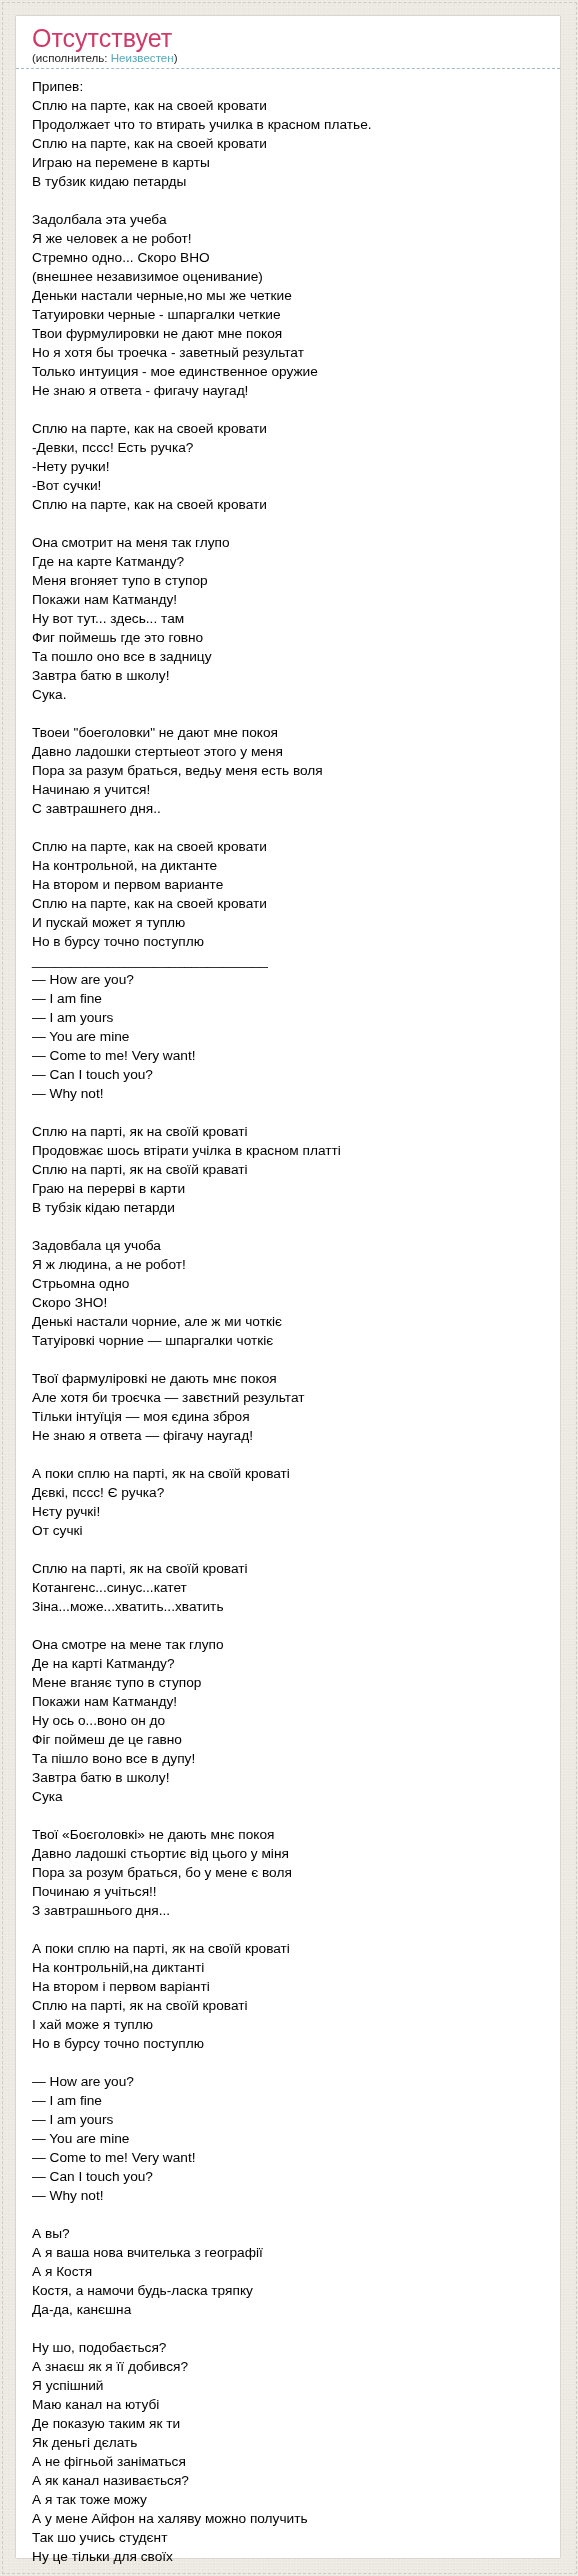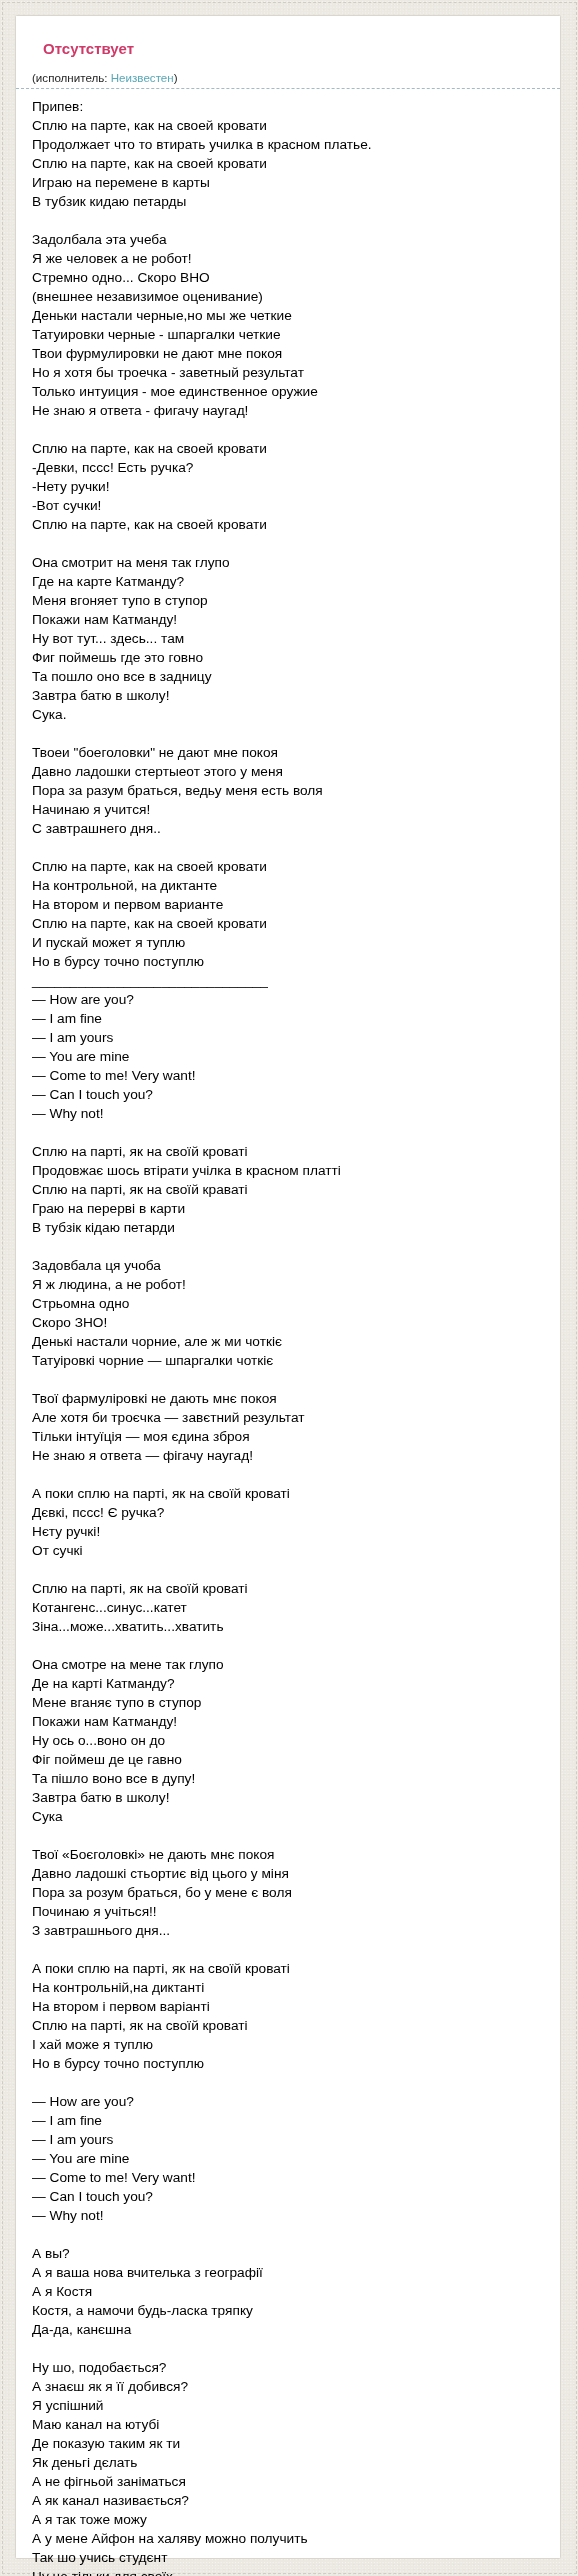--- a/index.html
+++ b/index.html
@@ -33,28 +33,28 @@
     box-sizing: border-box;
     background: #ffffff;
     border: 0.7px solid #d9d6d0;
     border-radius: 1.4px;
   }
   .card-header {
     padding: 11px 16px 2.2px 16px;
     border-bottom: 0.7px dashed #a3bac7;
   }
   .song-title {
-    margin: 11px;
-    font-size: 15px;
+    margin: 0;
+    font-size: 25px;
     line-height: 22px;
-    font-weight: bold;
+    font-weight: normal;
     color: #d03a68;
   }
   .artist-line {
-    margin-top: 9px;
+    margin-top: 2px;
     font-size: 11.6px;
     line-height: 14.5px;
     color: #1f1f1f;
   }
   .artist-link {
     color: #57a7b7;
     text-decoration: none;
     cursor: pointer;
   }
   .lyrics {

